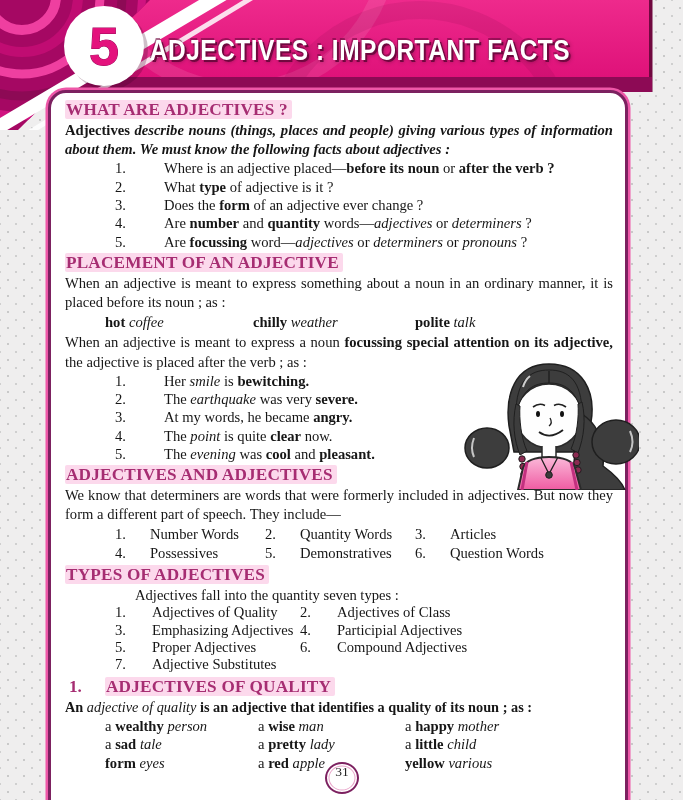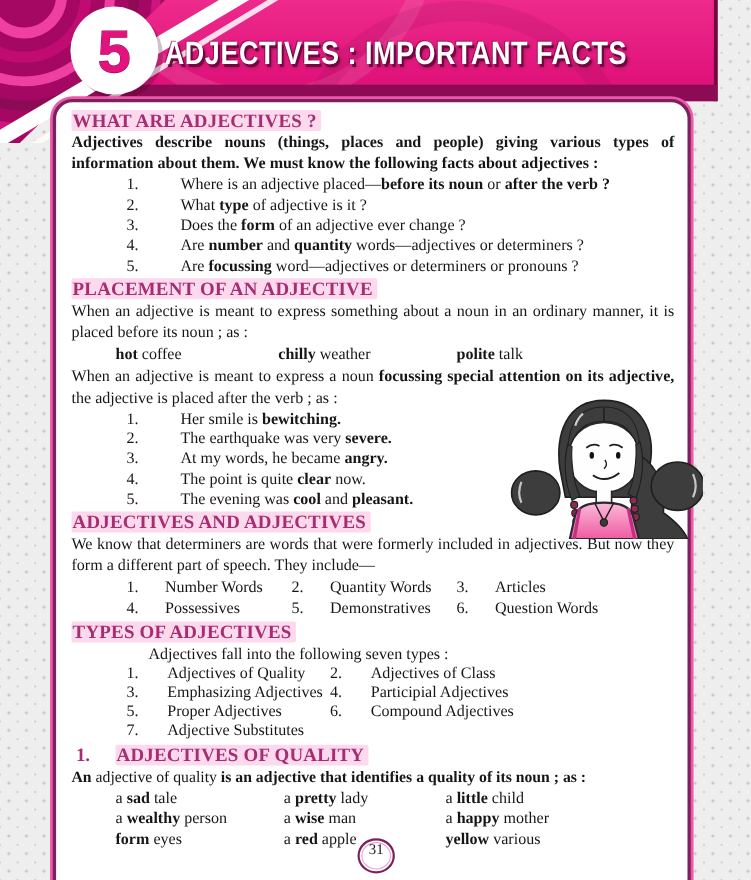--- a/index.html
+++ b/index.html
@@ -30,21 +30,21 @@
     background:#ffffff;
     border:3px solid #7c2160;border-radius:18px;
     box-shadow:0 0 0 2.5px #ee58a8;
     box-sizing:border-box;
     padding:5px 12px 0 14px;
     overflow:hidden;
     color:#161616;
     font-size:14.6px;
   }
   .rb{font-weight:700;}
-  .ri{}
+  .ri{font-style:italic;}
   h2{
     margin:1px 0 1px 0;font-size:17.2px;line-height:21px;color:#a62d72;
     font-family:"Liberation Serif", serif;letter-spacing:.2px;
   }
   h2 .hl{background:#fcd9ec;padding:0 4px 0 1px;border-radius:2px;}
   .para{margin:0;line-height:19.2px;text-align:justify;}
   .lrow{display:flex;line-height:18.3px;}
   .lnum{margin-left:50px;width:37px;flex:none;}
   .ltext{flex:1;margin-left:12px;}
   .inline-ex{display:flex;line-height:21px;}
@@ -208,21 +208,21 @@
           <span class="n">5.</span>
           <span>Demonstratives</span>
         </span>
       <span class="det-cell det-c3">
           <span class="n">6.</span>
           <span>Question Words</span>
         </span>
     </div>
 
     <h2><span class="hl">TYPES OF ADJECTIVES</span></h2>
-    <p class="typ-intro">Adjectives fall into the following seven types :</p>
+    <p class="typ-intro">Adjectives fall into the quantity seven types :</p>
     <div class="typ-row">
       <span class="typ-cell typ-c1">
           <span class="n">1.</span>
           <span>Adjectives of Quality</span>
         </span>
       <span class="typ-cell typ-c2">
           <span class="n">2.</span>
           <span>Adjectives of Class</span>
         </span>
     </div>
@@ -252,28 +252,28 @@
           <span>Adjective Substitutes</span>
         </span>
     </div>
 
     <div class="qual-head">
       <span class="qnum">1.</span>
       <h2 style="margin:0;"><span class="hl">ADJECTIVES OF QUALITY</span></h2>
     </div>
     <p class="qual-intro"><span class="rb">An</span><span class="ri"> adjective of quality</span><span class="rb"> is an adjective that identifies a quality of its noun ; as :</span></p>
     <div class="ex-grid-row">
+      <span class="g1"><span>a </span><span class="rb">wealthy </span><span class="ri">person</span></span>
+      <span class="g2"><span>a </span><span class="rb">wise </span><span class="ri">man</span></span>
+      <span class="g3"><span>a </span><span class="rb">happy </span><span class="ri">mother</span></span>
+    </div>
+    <div class="ex-grid-row">
       <span class="g1"><span>a </span><span class="rb">sad </span><span class="ri">tale</span></span>
       <span class="g2"><span>a </span><span class="rb">pretty </span><span class="ri">lady</span></span>
       <span class="g3"><span>a </span><span class="rb">little </span><span class="ri">child</span></span>
-    </div>
-    <div class="ex-grid-row">
-      <span class="g1"><span>a </span><span class="rb">wealthy </span><span class="ri">person</span></span>
-      <span class="g2"><span>a </span><span class="rb">wise </span><span class="ri">man</span></span>
-      <span class="g3"><span>a </span><span class="rb">happy </span><span class="ri">mother</span></span>
     </div>
     <div class="ex-grid-row">
       <span class="g1"><span class="rb">form </span><span class="ri">eyes</span></span>
       <span class="g2"><span>a </span><span class="rb">red </span><span class="ri">apple</span></span>
       <span class="g3"><span class="rb">yellow </span><span class="ri">various</span></span>
     </div>
   </div>
 
   <svg class="girl" width="175" height="134" viewBox="0 0 175 134">
 

